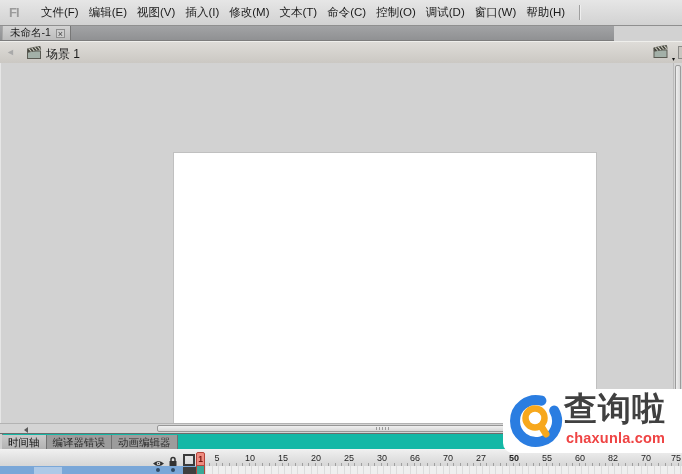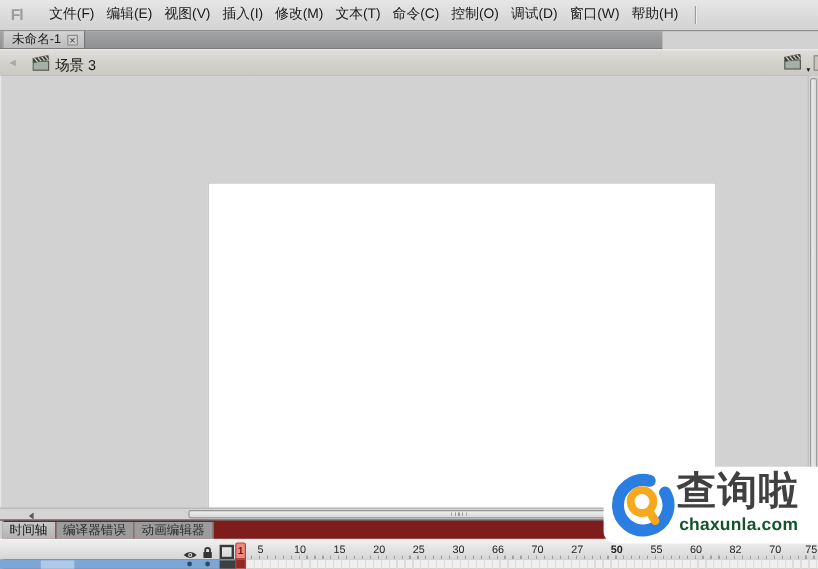--- a/index.html
+++ b/index.html
@@ -19,21 +19,21 @@
     width:20px;margin:0 7px 0 9px;font-size:13px;font-weight:bold;
     color:#9b9b9b;letter-spacing:-1px;
   }
   .menu-item{
     font-size:11.5px;color:#1a1a1a;padding:0 5px;height:25px;line-height:25px;
     white-space:nowrap;cursor:default;
   }
   .menu-sep{width:1px;height:15px;background:#9f9f9f;border-right:1px solid #efefef;margin-left:9px;}
   
   .tabstrip{
-    position:absolute;left:0;top:26px;width:552px;height:14px;
+    position:absolute;left:0;top:26px;width:614px;height:14px;
     background:linear-gradient(#a2a3a5,#909193);
     border-bottom:1px solid #7d7d7d;
   }
   .doc-tab{
     position:absolute;left:2px;top:0;height:14px;padding:0 5px 0 7px;
     background:linear-gradient(#d3d3d3,#bcbcbc);
     border-right:1px solid #777;border-left:1px solid #a9a9a9;
     display:flex;align-items:center;gap:5px;
     font-size:10.5px;color:#1c1c1c;
   }
@@ -84,21 +84,21 @@
   .vscroll{
     position:absolute;left:673px;top:63px;width:9px;height:359px;
     background:#d6d6d6;border-left:1px solid #bcbcbc;box-sizing:border-box;
   }
   .vscroll-thumb{
     position:absolute;left:1px;top:2px;width:6px;height:350px;
     background:linear-gradient(90deg,#eeeeee,#d9d9d9);
     border:1px solid #9c9c9c;border-radius:2px;box-sizing:border-box;cursor:pointer;
   }
   
-  .dock{position:absolute;left:0;top:433px;width:682px;height:41px;background:#7f1d1d;border-top:1px solid #6c6c6c;box-sizing:border-box;}
+  .dock{position:absolute;left:0;top:433px;width:682px;height:41px;background:#14b8a6;border-top:1px solid #6c6c6c;box-sizing:border-box;}
   .dock-edge{position:absolute;left:0;top:0;width:2px;height:41px;background:#cfcfcf;border-right:1px solid #7a7a7a;}
   .panel-tabs{position:absolute;left:2px;top:1px;height:14px;display:flex;}
   .panel-tab{
     height:14px;line-height:14px;padding:0 6px;font-size:10.5px;color:#2c2c2c;
     background:#9c9c9c;border-right:1px solid #717171;cursor:pointer;white-space:nowrap;
   }
   .panel-tab.active{background:linear-gradient(#c9c9c9,#b2b2b2);color:#101010;}
   .tl-header{
     position:absolute;left:0;top:15px;width:682px;height:17px;
     background:linear-gradient(#efefef,#d6d6d6);
@@ -140,21 +140,21 @@
   
   .watermark{
     position:absolute;left:503px;top:389px;width:179px;height:64px;
     background:#ffffff;border-radius:10px 0 0 10px;z-index:10;
   }
   .wm-title{
     position:absolute;left:61px;top:-2px;font-family:"DejaVu Serif","Liberation Serif",serif;
     font-weight:bold;font-size:33px;color:#404040;letter-spacing:1px;white-space:nowrap;
   }
   .wm-url{
-    position:absolute;left:63px;top:41px;font-size:14.5px;font-weight:bold;color:#14532d;
+    position:absolute;left:63px;top:41px;font-size:14.5px;font-weight:bold;color:#ef4444;
     letter-spacing:0.2px;
   }
   .wm-logo{position:absolute;left:6px;top:5px;}
 </style>
 </head>
 <body>
 
 <div id="app">
 
   <div class="menubar">
@@ -184,21 +184,21 @@
     <span class="back-btn">◄</span>
     <span class="scene-icon">
       <svg width="15" height="14" viewBox="0 0 15 14">
         <rect x="0.5" y="5" width="13" height="7.5" fill="#a3b0a8" stroke="#5a5a52" stroke-width="1"></rect>
         <g transform="rotate(-12 7 3.5)">
           <rect x="0.5" y="1.5" width="13" height="3.4" fill="#3f3f37" stroke="#5a5a52" stroke-width="0.8"></rect>
           <path d="M2 1.5 l2 3.4 M5 1.5 l2 3.4 M8 1.5 l2 3.4 M11 1.5 l2 3.4" stroke="#d8d8cd" stroke-width="1"></path>
         </g>
       </svg>
     </span>
-    <span class="scene-label">场景 3</span>
+    <span class="scene-label">场景 1</span>
 
     <span class="edit-scene-btn">
       <svg width="16" height="14" viewBox="0 0 16 14">
         <rect x="1" y="5" width="13" height="7.5" fill="#a3b0a8" stroke="#5a5a52" stroke-width="1"></rect>
         <g transform="rotate(-12 7.5 3.5)">
           <rect x="1" y="1.5" width="13" height="3.4" fill="#3f3f37" stroke="#5a5a52" stroke-width="0.8"></rect>
           <path d="M2.5 1.5 l2 3.4 M5.5 1.5 l2 3.4 M8.5 1.5 l2 3.4 M11.5 1.5 l2 3.4" stroke="#d8d8cd" stroke-width="1"></path>
         </g>
       </svg>
       <span class="dd">▾</span>

